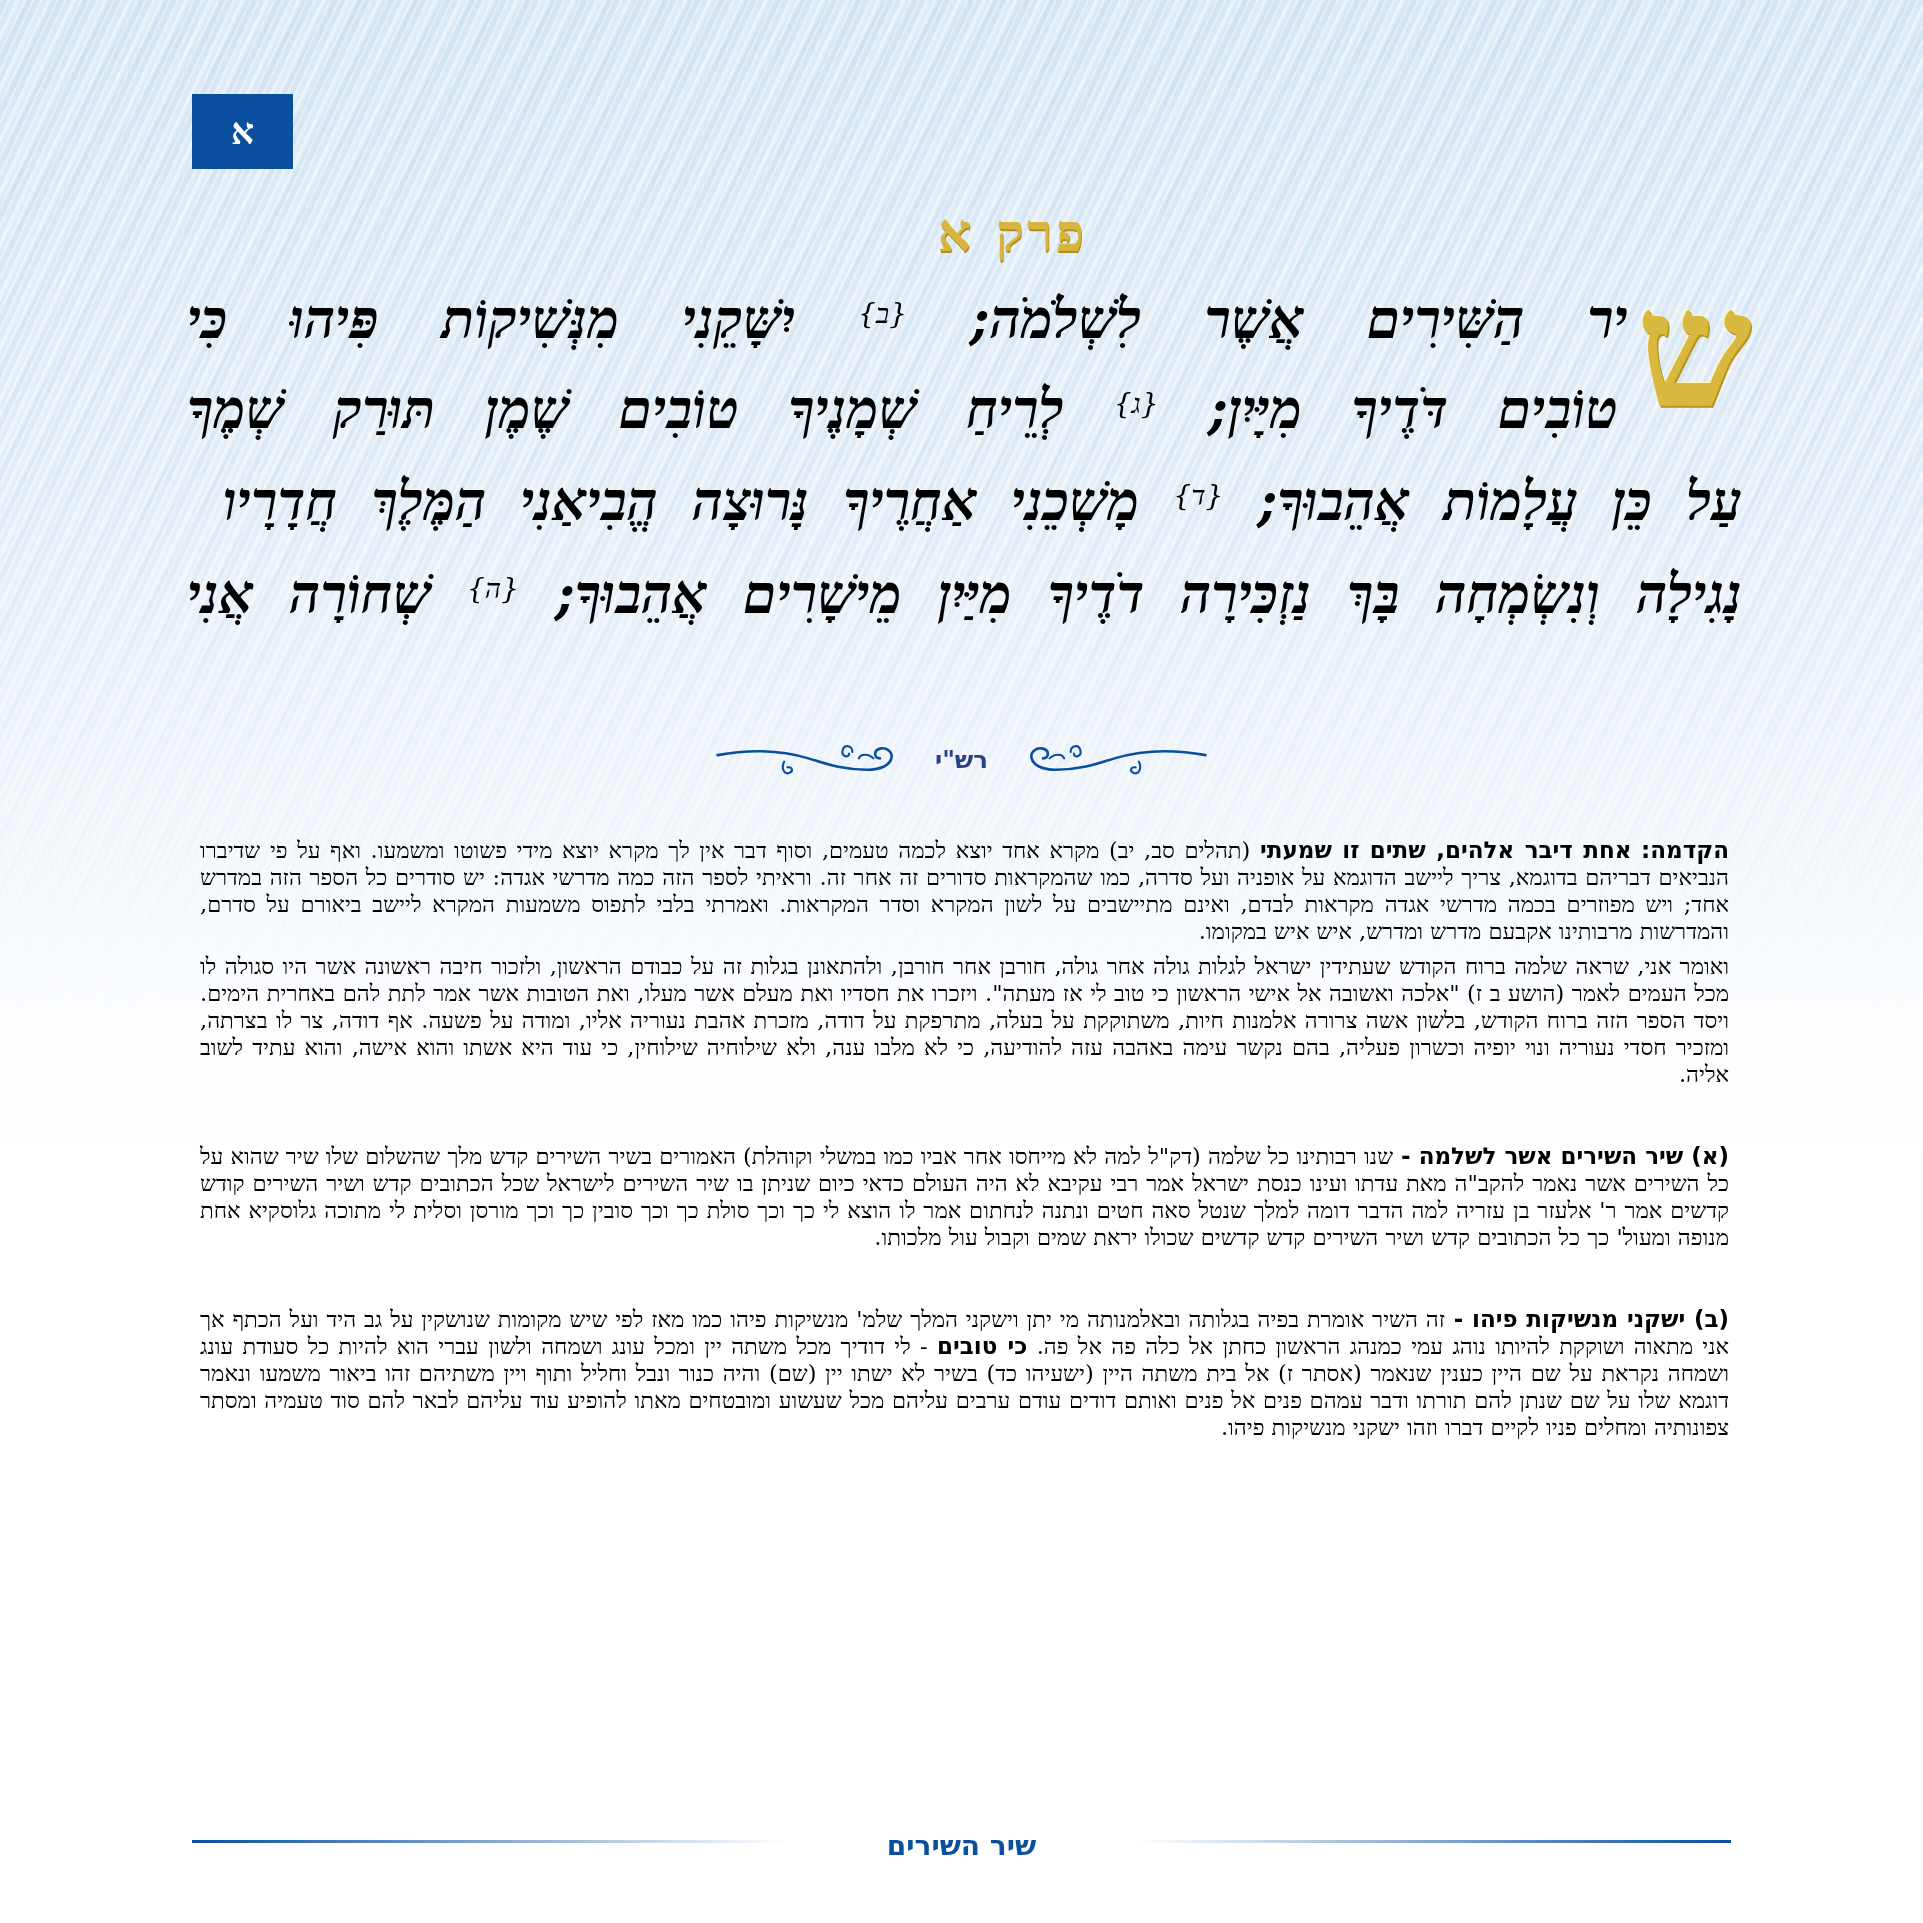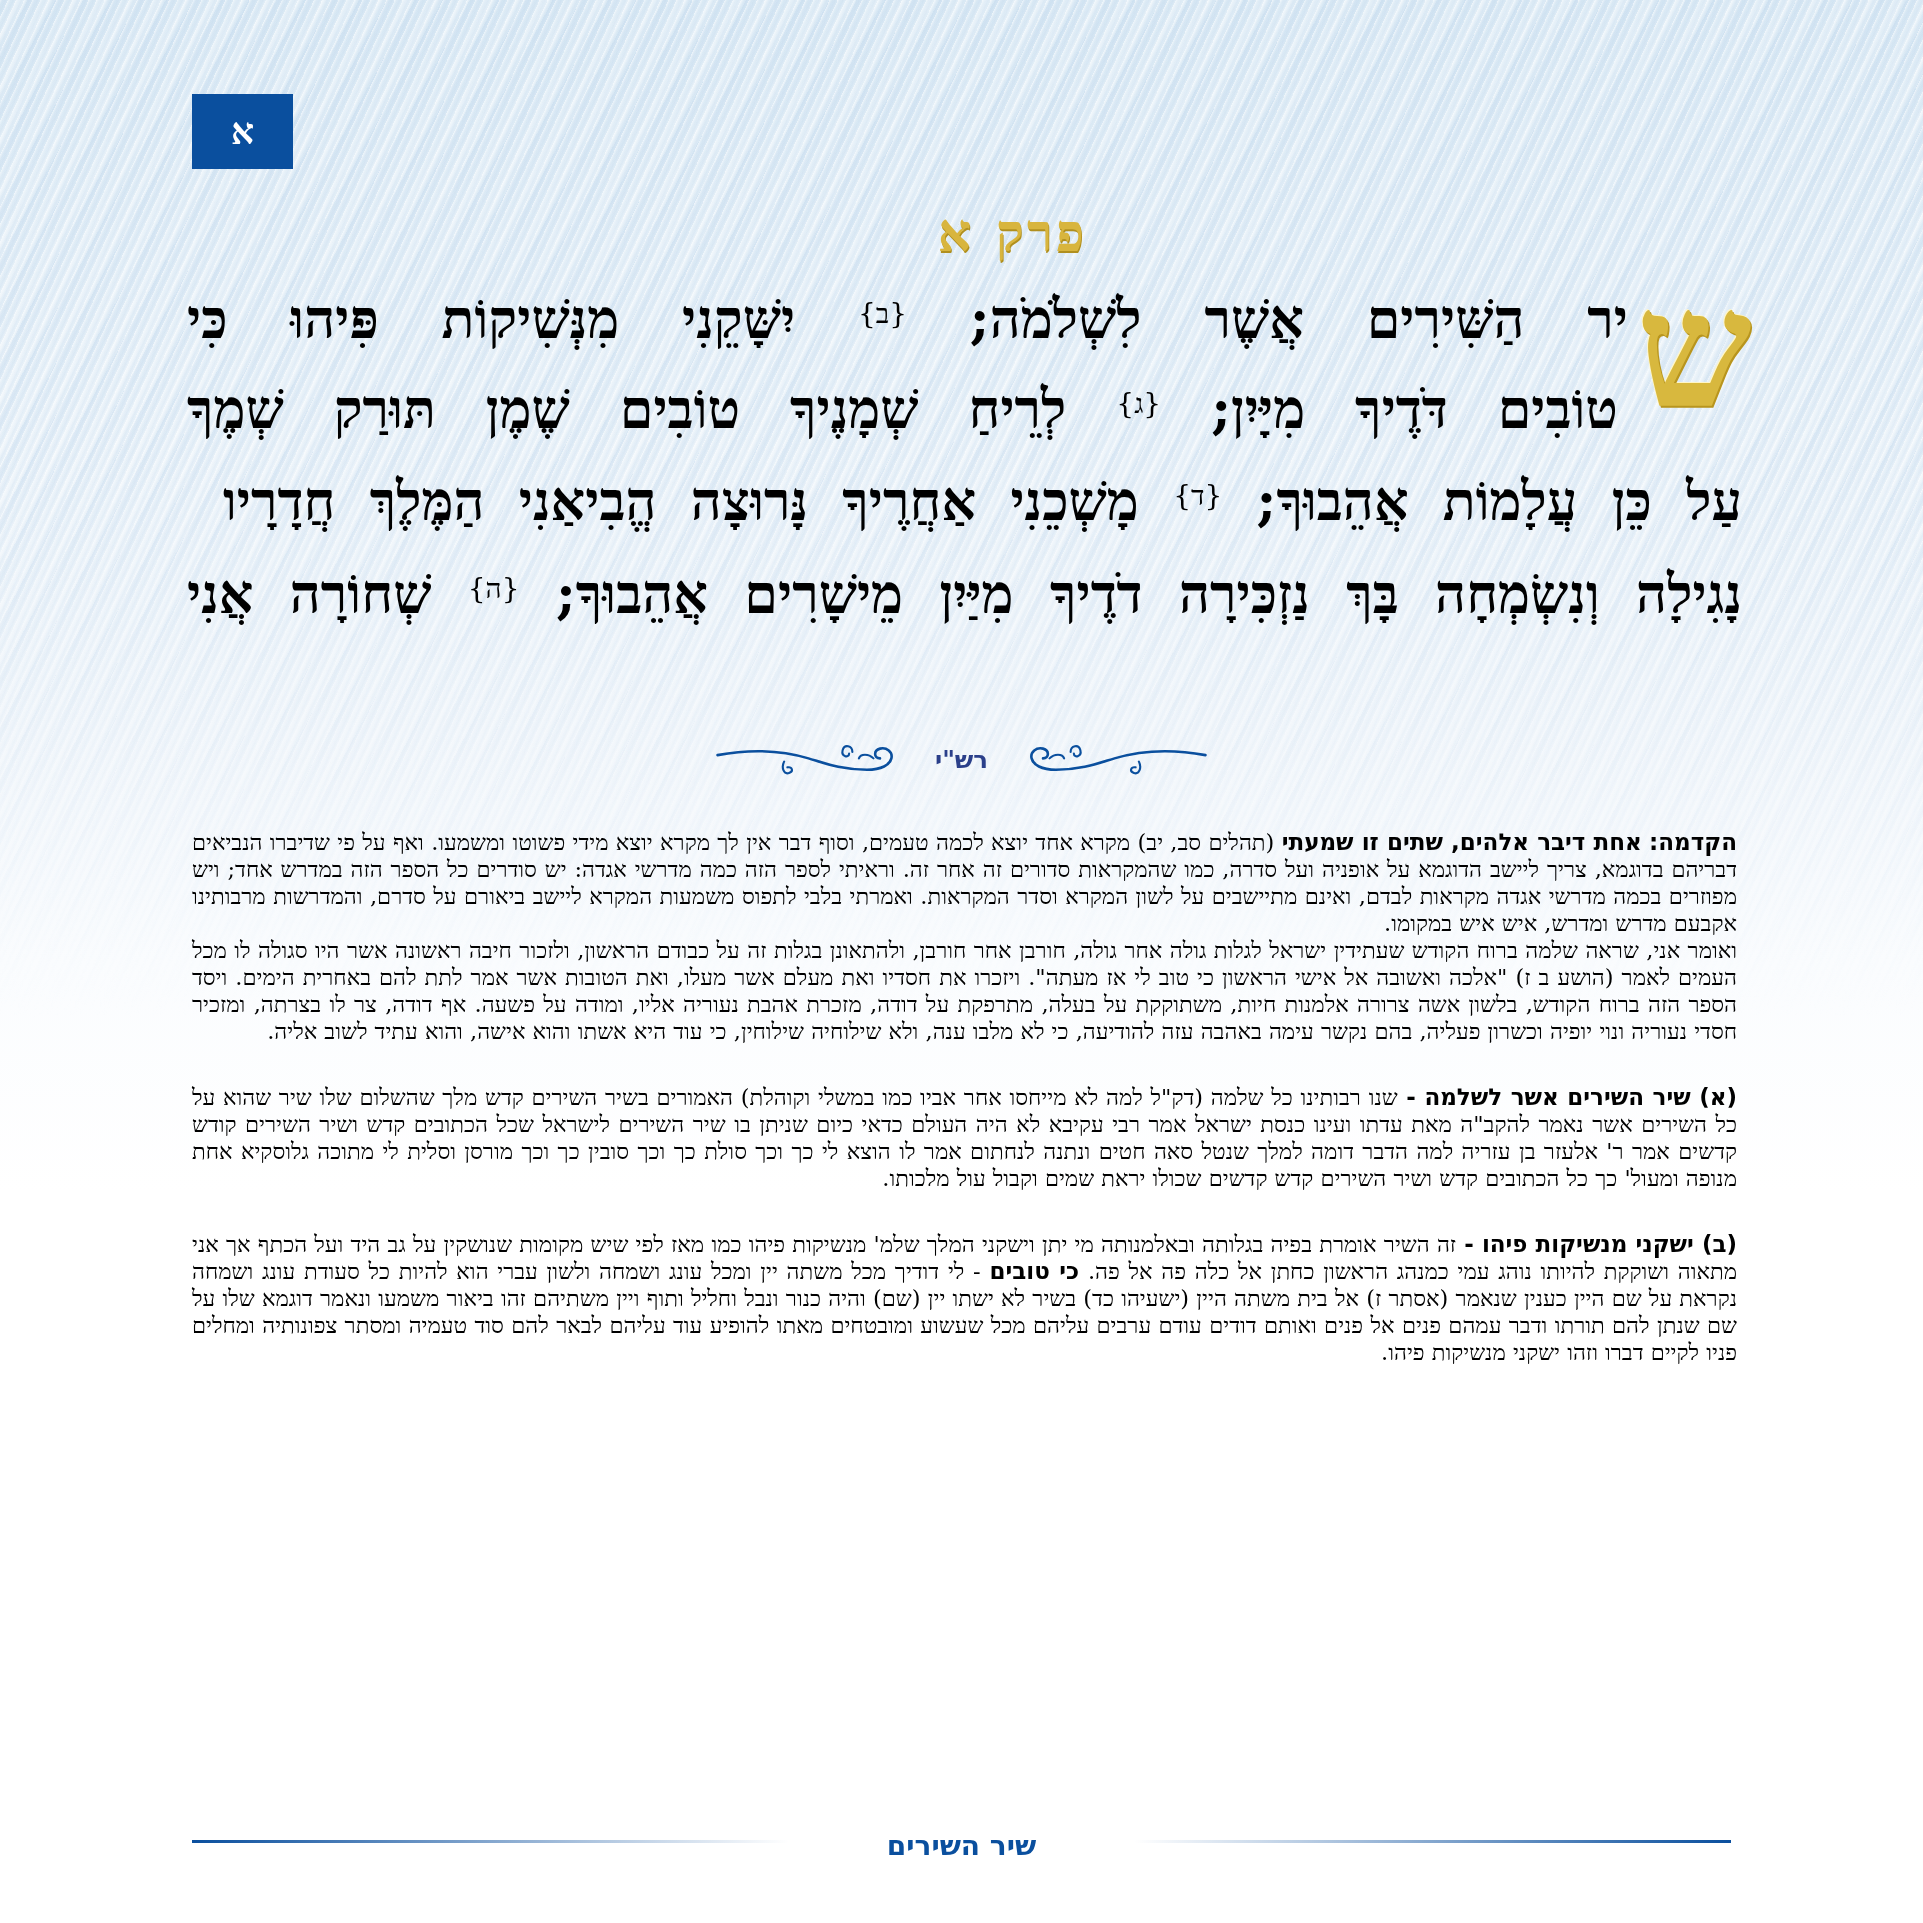--- a/index.html
+++ b/index.html
@@ -85,20 +85,21 @@
       position: absolute;
       left: 0;
       font-family: "DejaVu Serif", serif;
       font-weight: bold;
       font-size: 54px;
       line-height: 90px;
       white-space: nowrap;
       text-align: justify;
       text-align-last: justify;
       color: #000;
+      font-style: italic;
     }
     .verse-line.l1 { top: 0; right: 114px; }
     .verse-line.l2 { top: 90px; right: 124px; }
     .verse-line.l3 { top: 182px; right: 0; margin-left: 36px; }
     .verse-line.l4 { top: 275px; right: 0; }
     .verse-num {
       font-size: 28px;
       font-weight: normal;
       vertical-align: 14.7px;
     }
@@ -129,21 +130,21 @@
       left: 192px;
       right: 186px;
       top: 829px;
       font-family: "DejaVu Serif", serif;
       font-size: 22.5px;
       line-height: 27px;
       text-align: justify;
       color: #000;
     }
     .commentary p {
-      margin: 0;
+      margin: 8px;
     }
     .commentary .para-gap {
       height: 39px;
     }
     .commentary .bold {
       font-family: "DejaVu Sans", sans-serif;
       font-weight: bold;
       font-size: 23px;
     }
 

